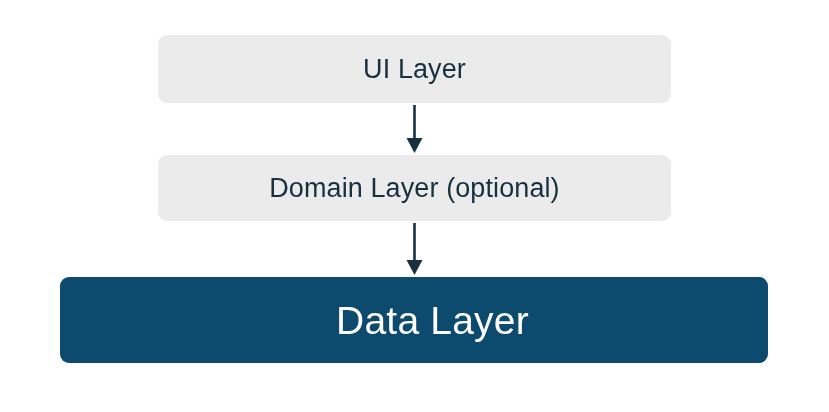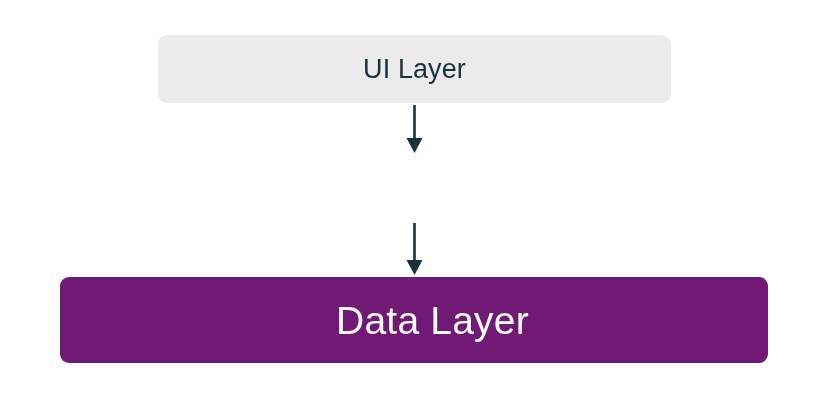--- a/index.html
+++ b/index.html
@@ -33,21 +33,21 @@
     text-align: center;
     white-space: nowrap;
   }
 
   .layer-box.light {
     background: #EBEBEB;
     color: #17313F;
   }
 
   .layer-box.dark {
-    background: #701a75;
+    background: #0c4a6e;
     color: #FFFFFF;
     padding-left: 37px;
   }
 
   #ui-layer-box {
     left: 158px;
     top: 35px;
     width: 513px;
     height: 68px;
     font-size: 27px;
@@ -97,20 +97,23 @@
 
   <div class="layer-box light" id="ui-layer-box">
     <span class="layer-label">UI Layer</span>
   </div>
 
   <svg class="connector-arrow" viewBox="0 0 829 412" xmlns="http://www.w3.org/2000/svg">
     <line x1="414.5" y1="105" x2="414.5" y2="140" stroke="#17313F" stroke-width="2.6"></line>
     <polygon points="406.5,138 422.5,138 414.5,153" fill="#17313F"></polygon>
   </svg>
 
+  <div class="layer-box light" id="domain-layer-box">
+    <span class="layer-label">Domain Layer (optional)</span>
+  </div>
 
   <svg class="connector-arrow" viewBox="0 0 829 412" xmlns="http://www.w3.org/2000/svg">
     <line x1="414.5" y1="223" x2="414.5" y2="262" stroke="#17313F" stroke-width="2.6"></line>
     <polygon points="406.5,260 422.5,260 414.5,275" fill="#17313F"></polygon>
   </svg>
 
   <div class="layer-box dark" id="data-layer-box">
     <span class="layer-label">Data Layer</span>
   </div>
 

